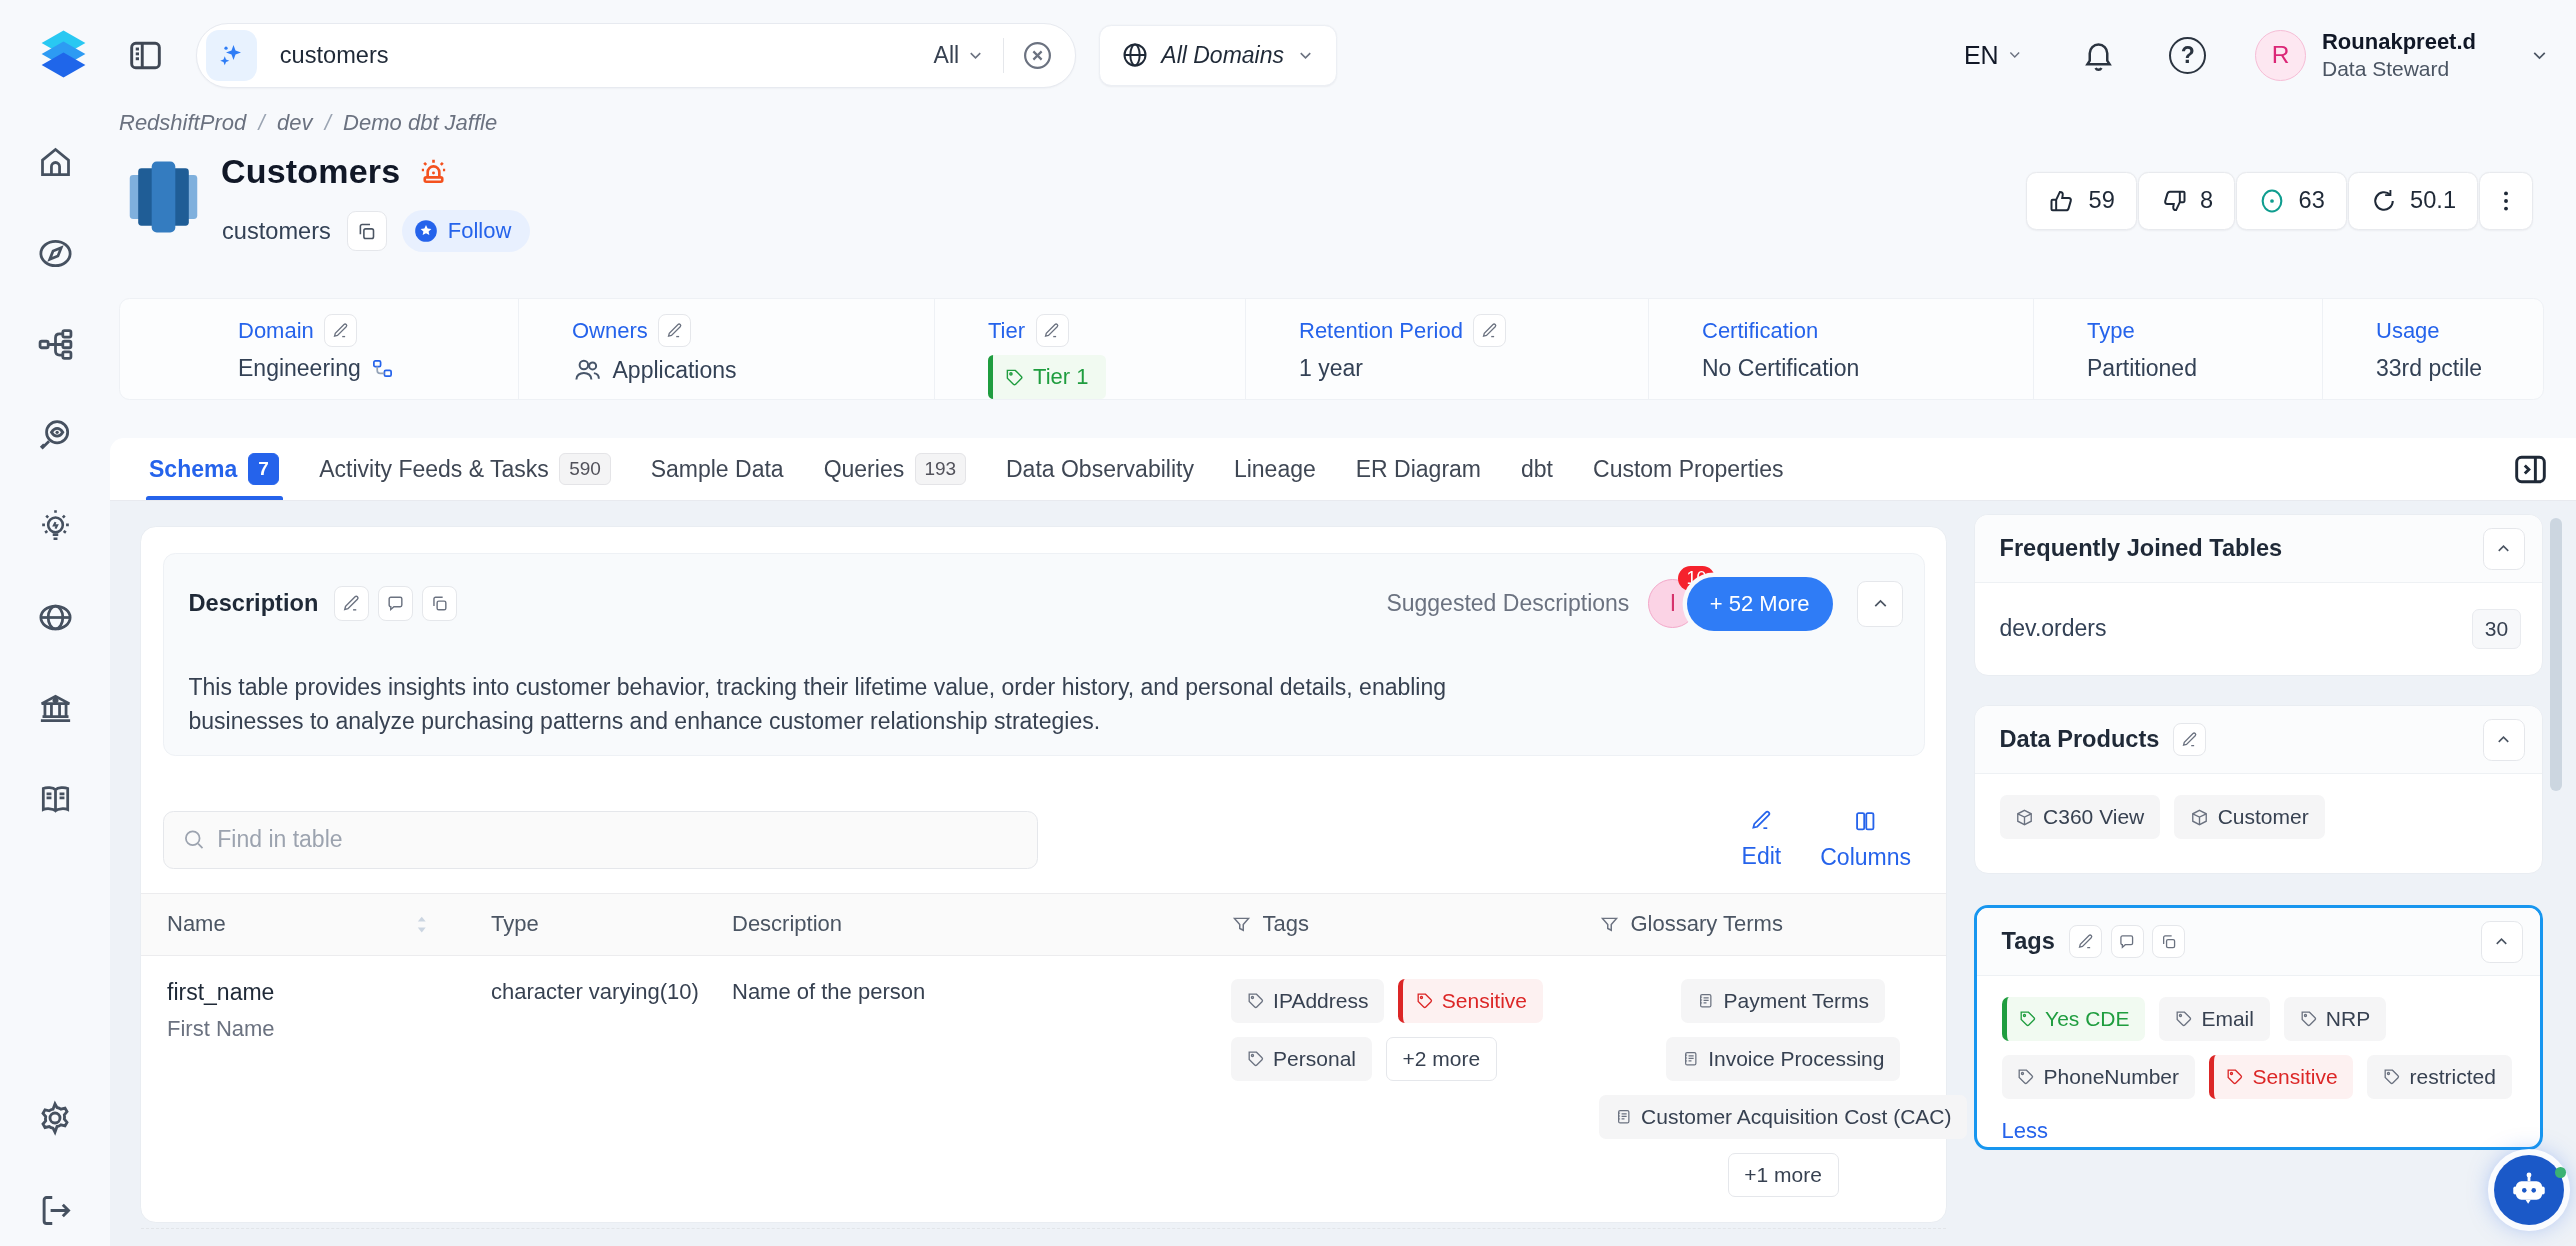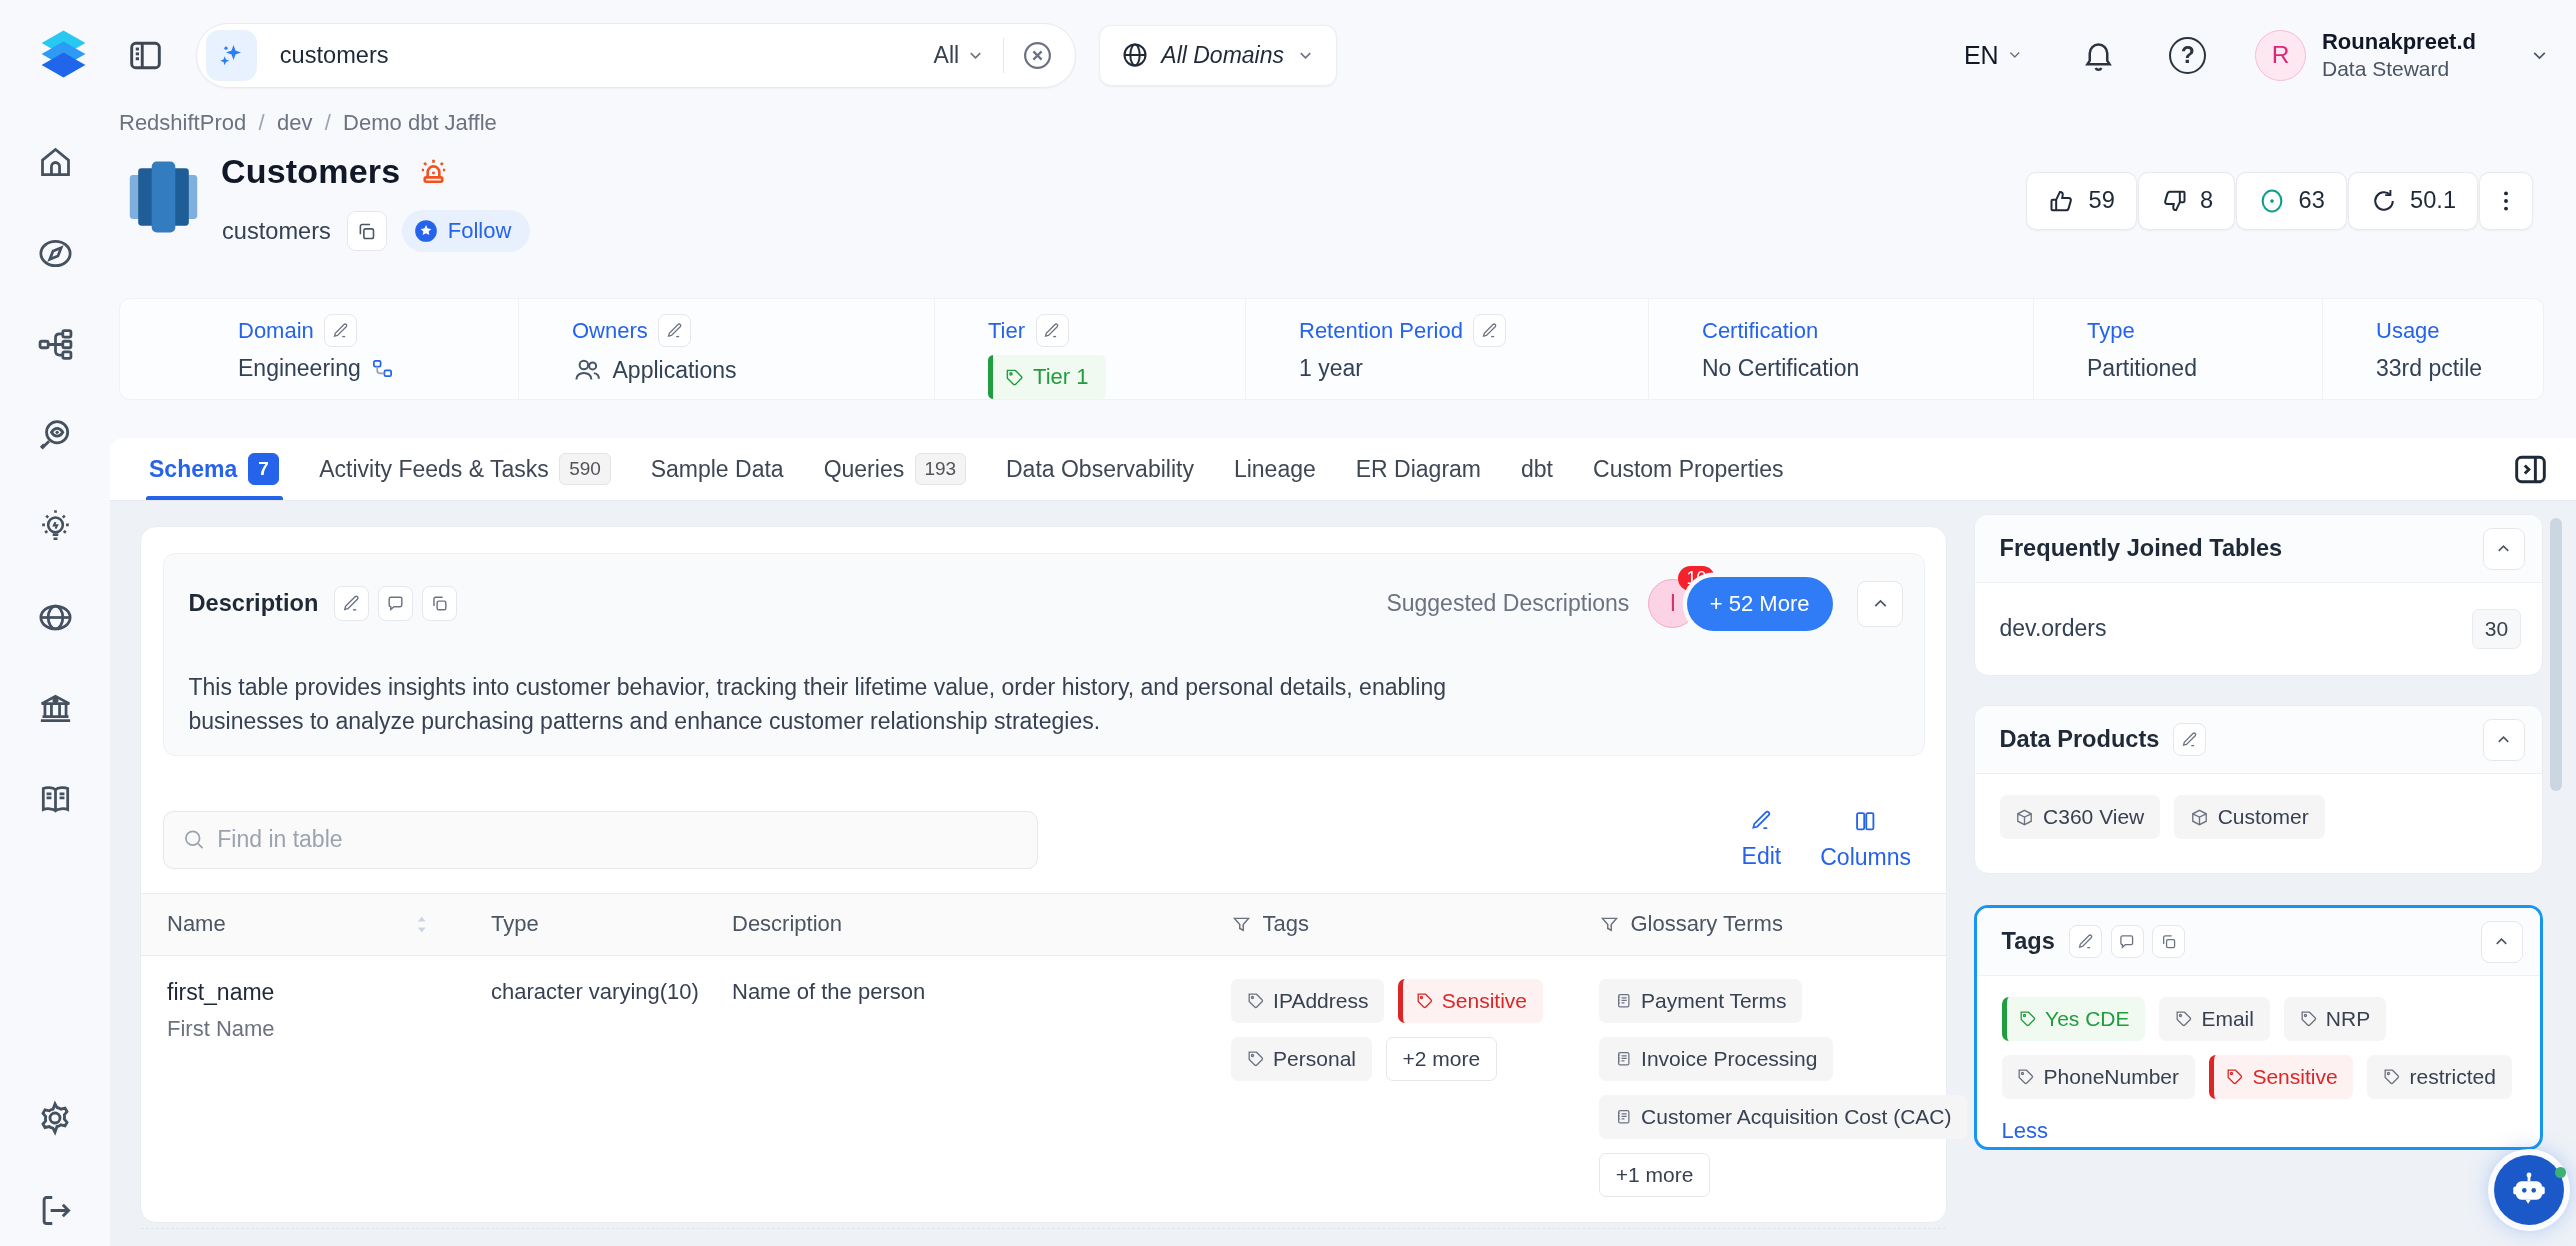--- a/index.html
+++ b/index.html
@@ -42,21 +42,21 @@
   .user-role { font-size:21px; color:#4b5563; }
   .user-caret { margin-left:53px; }
 
   
   .rail { position:absolute; top:110px; left:0; width:110px; bottom:0; display:flex; flex-direction:column; align-items:center; }
   .rail-top { display:flex; flex-direction:column; gap:52px; margin-top:33px; }
   .rail-bottom { position:absolute; bottom:15.8px; display:flex; flex-direction:column; gap:53px; align-items:center; }
   .rail svg { stroke:#465160; }
 
   
-  .breadcrumb { position:absolute; left:119px; top:110px; font-size:22px; color:#6b7280; display:flex; gap:12.3px; }
+  .breadcrumb { position:absolute; left:119px; top:110px; font-size:22px; color:#6b7280; display:flex; gap:12.3px;font-style:italic; }
   .crumb-sep { color:#9aa4b2; }
   .asset-header { position:absolute; left:119px; top:147px; right:35px; height:131px; }
   .asset-icon { position:absolute; left:3.5px; top:7px; }
   .asset-title-row { position:absolute; left:102px; top:5.3px; display:flex; align-items:center; gap:15.8px; }
   .asset-title { font-size:34px; font-weight:bold; color:#111827; letter-spacing:0.2px; }
   .asset-sub-row { position:absolute; left:103px; top:63px; display:flex; align-items:center; gap:15.8px; }
   .asset-subtitle { font-size:23.6px; color:#334155; }
   .sq-btn { background:#fff; border:0.9px solid #e5e7eb; border-radius:8.8px; display:flex; align-items:center; justify-content:center; cursor:pointer; }
   .copy-btn { width:40px; height:40px; }
   .follow-btn { height:42px; border-radius:21px; background:#e8f0fe; color:#2563eb; display:flex; align-items:center; gap:8.8px; padding:0 19px 0 10.5px; font-size:22px; cursor:pointer; }
@@ -112,21 +112,21 @@
   .table-actions { margin-left:auto; display:flex; align-items:center; gap:39px; }
   .link-btn { display:flex; align-items:center; gap:10.5px; color:#2563eb; font-size:23px; cursor:pointer;flex-direction:column; }
 
   .grid-head, .grid-row { display:grid; grid-template-columns:324px 241px 499px 368px 1fr; padding-left:26px; }
   .grid-head { position:absolute; left:0; top:366px; width:100%; height:63px; background:#fafafa; border-top:0.9px solid #ececee; border-bottom:0.9px solid #ececee; align-items:center; font-size:22px; color:#4b5563; }
   .head-cell { display:flex; align-items:center; gap:10.5px; }
   .grid-row { position:absolute; left:0; top:429px; width:100%; padding-top:23px; padding-bottom:31.5px; border-bottom:0.9px dashed #e2e5e9; font-size:22px; color:#374151; }
   .cell-name .nm { font-size:23px; color:#1f2937; }
   .cell-name .dn { margin-top:10.5px; color:#6b7280; }
   .chips { display:flex; flex-wrap:wrap; gap:14px; align-content:flex-start; padding-right:26px; }
-  .chips.vertical { flex-direction:column; align-items:flex-start; }
+  .chips.vertical { flex-direction:column; align-items:center; }
   .chip { height:44px; border-radius:7px; background:#f5f5f6; display:inline-flex; align-items:center; gap:8.8px; padding:0 15.8px; font-size:21px; color:#374151; cursor:pointer; white-space:nowrap; }
   .chip.red { background:#fdf1f1; color:#dc2626; border-left:5.3px solid #dc2626; padding-left:12.3px; }
   .chip.green { background:#f1faf1; color:#1f9d3f; border-left:5.3px solid #1f9d3f; padding-left:12.3px; }
   .chip.more { background:#fff; border:0.9px solid #e5e7eb; color:#374151; }
 
   
   .rail-card { position:absolute; left:1864px; width:569px; background:#fff; border:0.9px solid #e9edf2; border-radius:14px; overflow:hidden; }
   .rail-card .card-head { height:68px; background:#fbfcfd; border-bottom:0.9px solid #eef1f4; display:flex; align-items:center; padding:0 17.5px 0 24.5px; }
   .card-title { font-size:23.6px; font-weight:bold; color:#1f2937; }
   .card-head .collapse-btn { margin-left:auto; width:42px; height:42px; }

